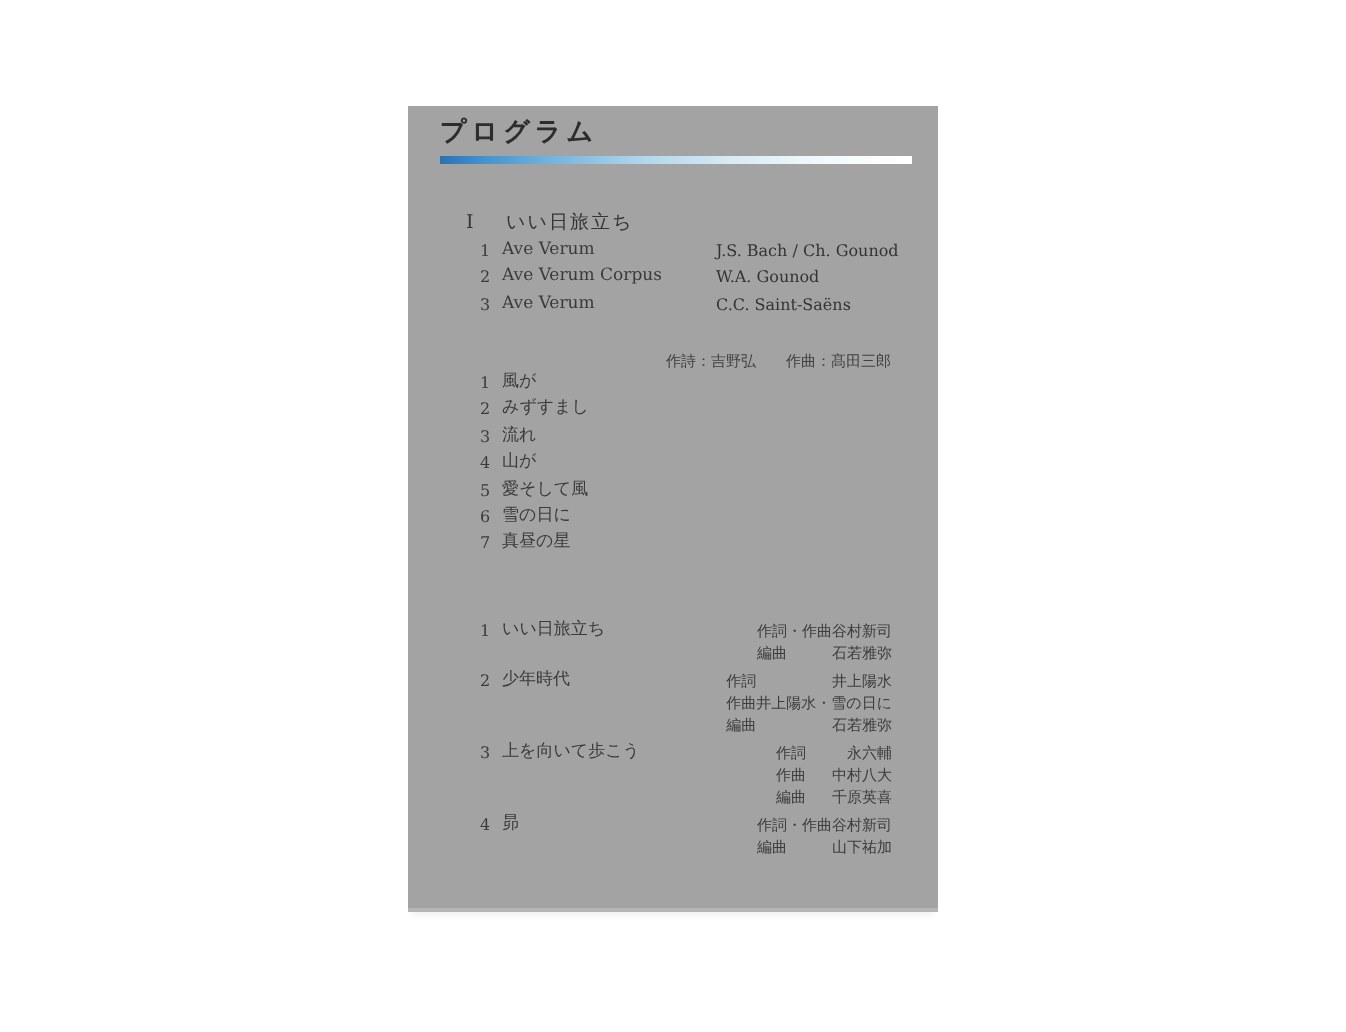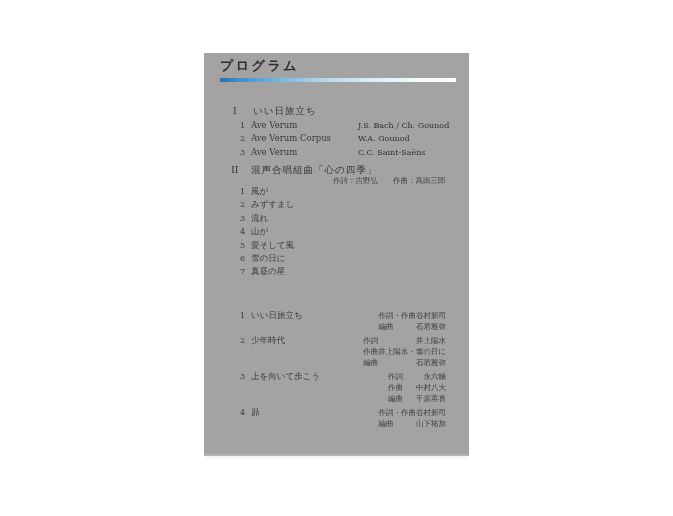--- a/index.html
+++ b/index.html
@@ -65,23 +65,20 @@
         <span class="stitle">Ave Verum Corpus</span>
         <span class="composer">W.A. Gounod</span>
       </div>
       <div class="song-row">
         <span class="num">3</span>
         <span class="stitle">Ave Verum</span>
         <span class="composer">C.C. Saint-Saëns</span>
       </div>
     </div>
 
-    <div class="sec-head sec2-head">
-      <span class="numeral">II</span><span class="sec-title">混声合唱組曲「心の四季」</span>
-    </div>
     <div class="attr-line">作詩：吉野弘　　作曲：髙田三郎</div>
     <div class="song-list sec2-list">
       <div class="song-row">
         <span class="num">1</span>
         <span class="stitle">風が</span>
       </div>
       <div class="song-row">
         <span class="num">2</span>
         <span class="stitle">みずすまし</span>
       </div>

